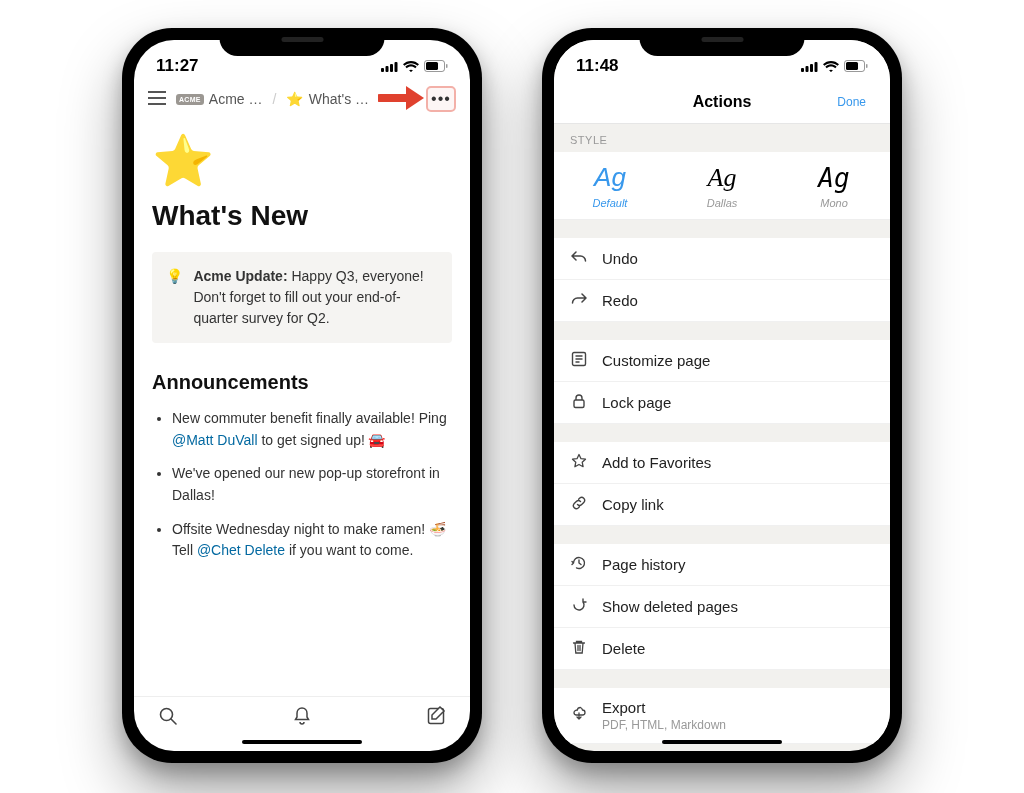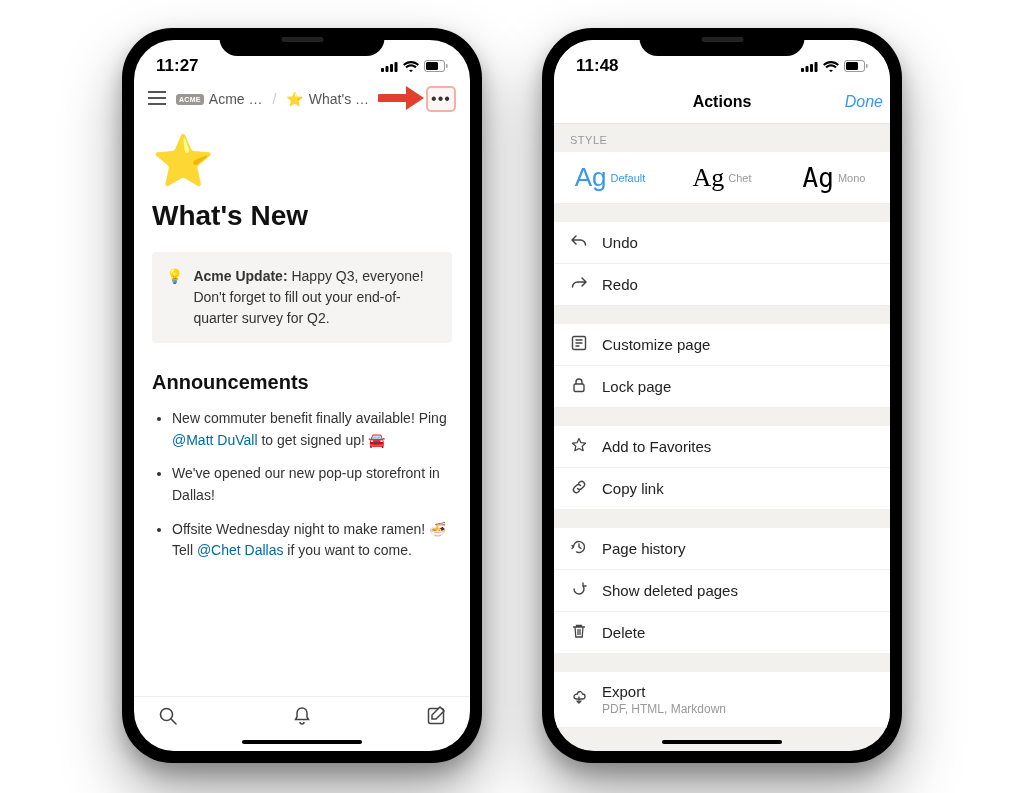--- a/index.html
+++ b/index.html
@@ -111,40 +111,41 @@
 
   
   .sheet-header {
     display: flex; align-items: center; justify-content: center;
     position: relative;
     height: 44px;
     font-size: 16px; font-weight: 600;
     border-bottom: 1px solid #e6e6e6;
   }
   .done-btn {
-    position: absolute; right: 7px;
-    color: #3898ec; font-weight: 400; font-size: 16px; font-style: italic;
+    position: absolute; right: 24px;
+    color: #3898ec; font-weight: 400; font-size: 12px;
   }
   .section-label {
     background: #f2f1ee;
     color: #999;
     font-size: 11px; letter-spacing: 0.5px;
     padding: 10px 32px 6px 16px;
     text-transform: uppercase;
   }
   .style-row {
     display: flex;
     background: #fff;
     border-bottom: 1px solid #eee;
   }
   .style-opt {
     flex: 1;
-    display: flex; flex-direction: row; align-items: center; justify-content: center;
+    display: flex; flex-direction: column; align-items: center; justify-content: center;
     padding: 10px 0 10px 0;
     gap: 4px;
+    font-style: italic;
   }
   .style-opt .ag { font-size: 26px; }
   .style-opt .lbl { font-size: 11px; color: #999; }
   .style-opt.selected .ag, .style-opt.selected .lbl { color: #3898ec; }
   .serif { font-family: Georgia, 'Times New Roman', serif; }
   .mono { font-family: ui-monospace, Menlo, Consolas, monospace; }
   .group-spacer { height: 18px; background: #f2f1ee; }
   .row {
     display: flex; align-items: center; gap: 14px;
     padding: 11px 16px;
@@ -225,21 +226,21 @@
         <span class="bulb">💡</span>
         <div>
           <b>Acme Update:</b><span> Happy Q3, everyone! Don't forget to fill out your end-of-quarter survey for Q2.</span>
         </div>
       </div>
 
       <h2 class="section-h">Announcements</h2>
       <ul class="announce">
         <li><span>New commuter benefit finally available! Ping </span><span class="mention">@Matt DuVall</span><span> to get signed up! 🚘</span></li>
         <li><span>We've opened our new pop-up storefront in Dallas!</span></li>
-        <li><span>Offsite Wednesday night to make ramen! 🍜 Tell </span><span class="mention">@Chet Dallas</span><span> if you want to come.</span></li>
+        <li><span>Offsite Wednesday night to make ramen! 🍜 Tell </span><span class="mention">@Chet Delete</span><span> if you want to come.</span></li>
       </ul>
     </div>
 
     <div class="bottom-bar">
       <span class="icon">
         <svg width="20" height="20" viewBox="0 0 20 20">
             <circle cx="8.5" cy="8.5" r="6" fill="none" stroke="#444" stroke-width="1.6"></circle>
             <path d="M13 13l5 5" stroke="#444" stroke-width="1.6" stroke-linecap="round"></path>
           </svg>
       </span>
@@ -290,21 +291,21 @@
     </div>
 
     <div class="section-label">Style</div>
     <div class="style-row">
       <div class="style-opt selected">
         <span class="ag">Ag</span>
         <span class="lbl">Default</span>
       </div>
       <div class="style-opt">
         <span class="ag serif">Ag</span>
-        <span class="lbl">Chet</span>
+        <span class="lbl">Dallas</span>
       </div>
       <div class="style-opt">
         <span class="ag mono">Ag</span>
         <span class="lbl">Mono</span>
       </div>
     </div>
 
     <div class="group-spacer"></div>
     <div class="row">
       <span class="ricon"><svg width="16" height="16" viewBox="0 0 16 16">

